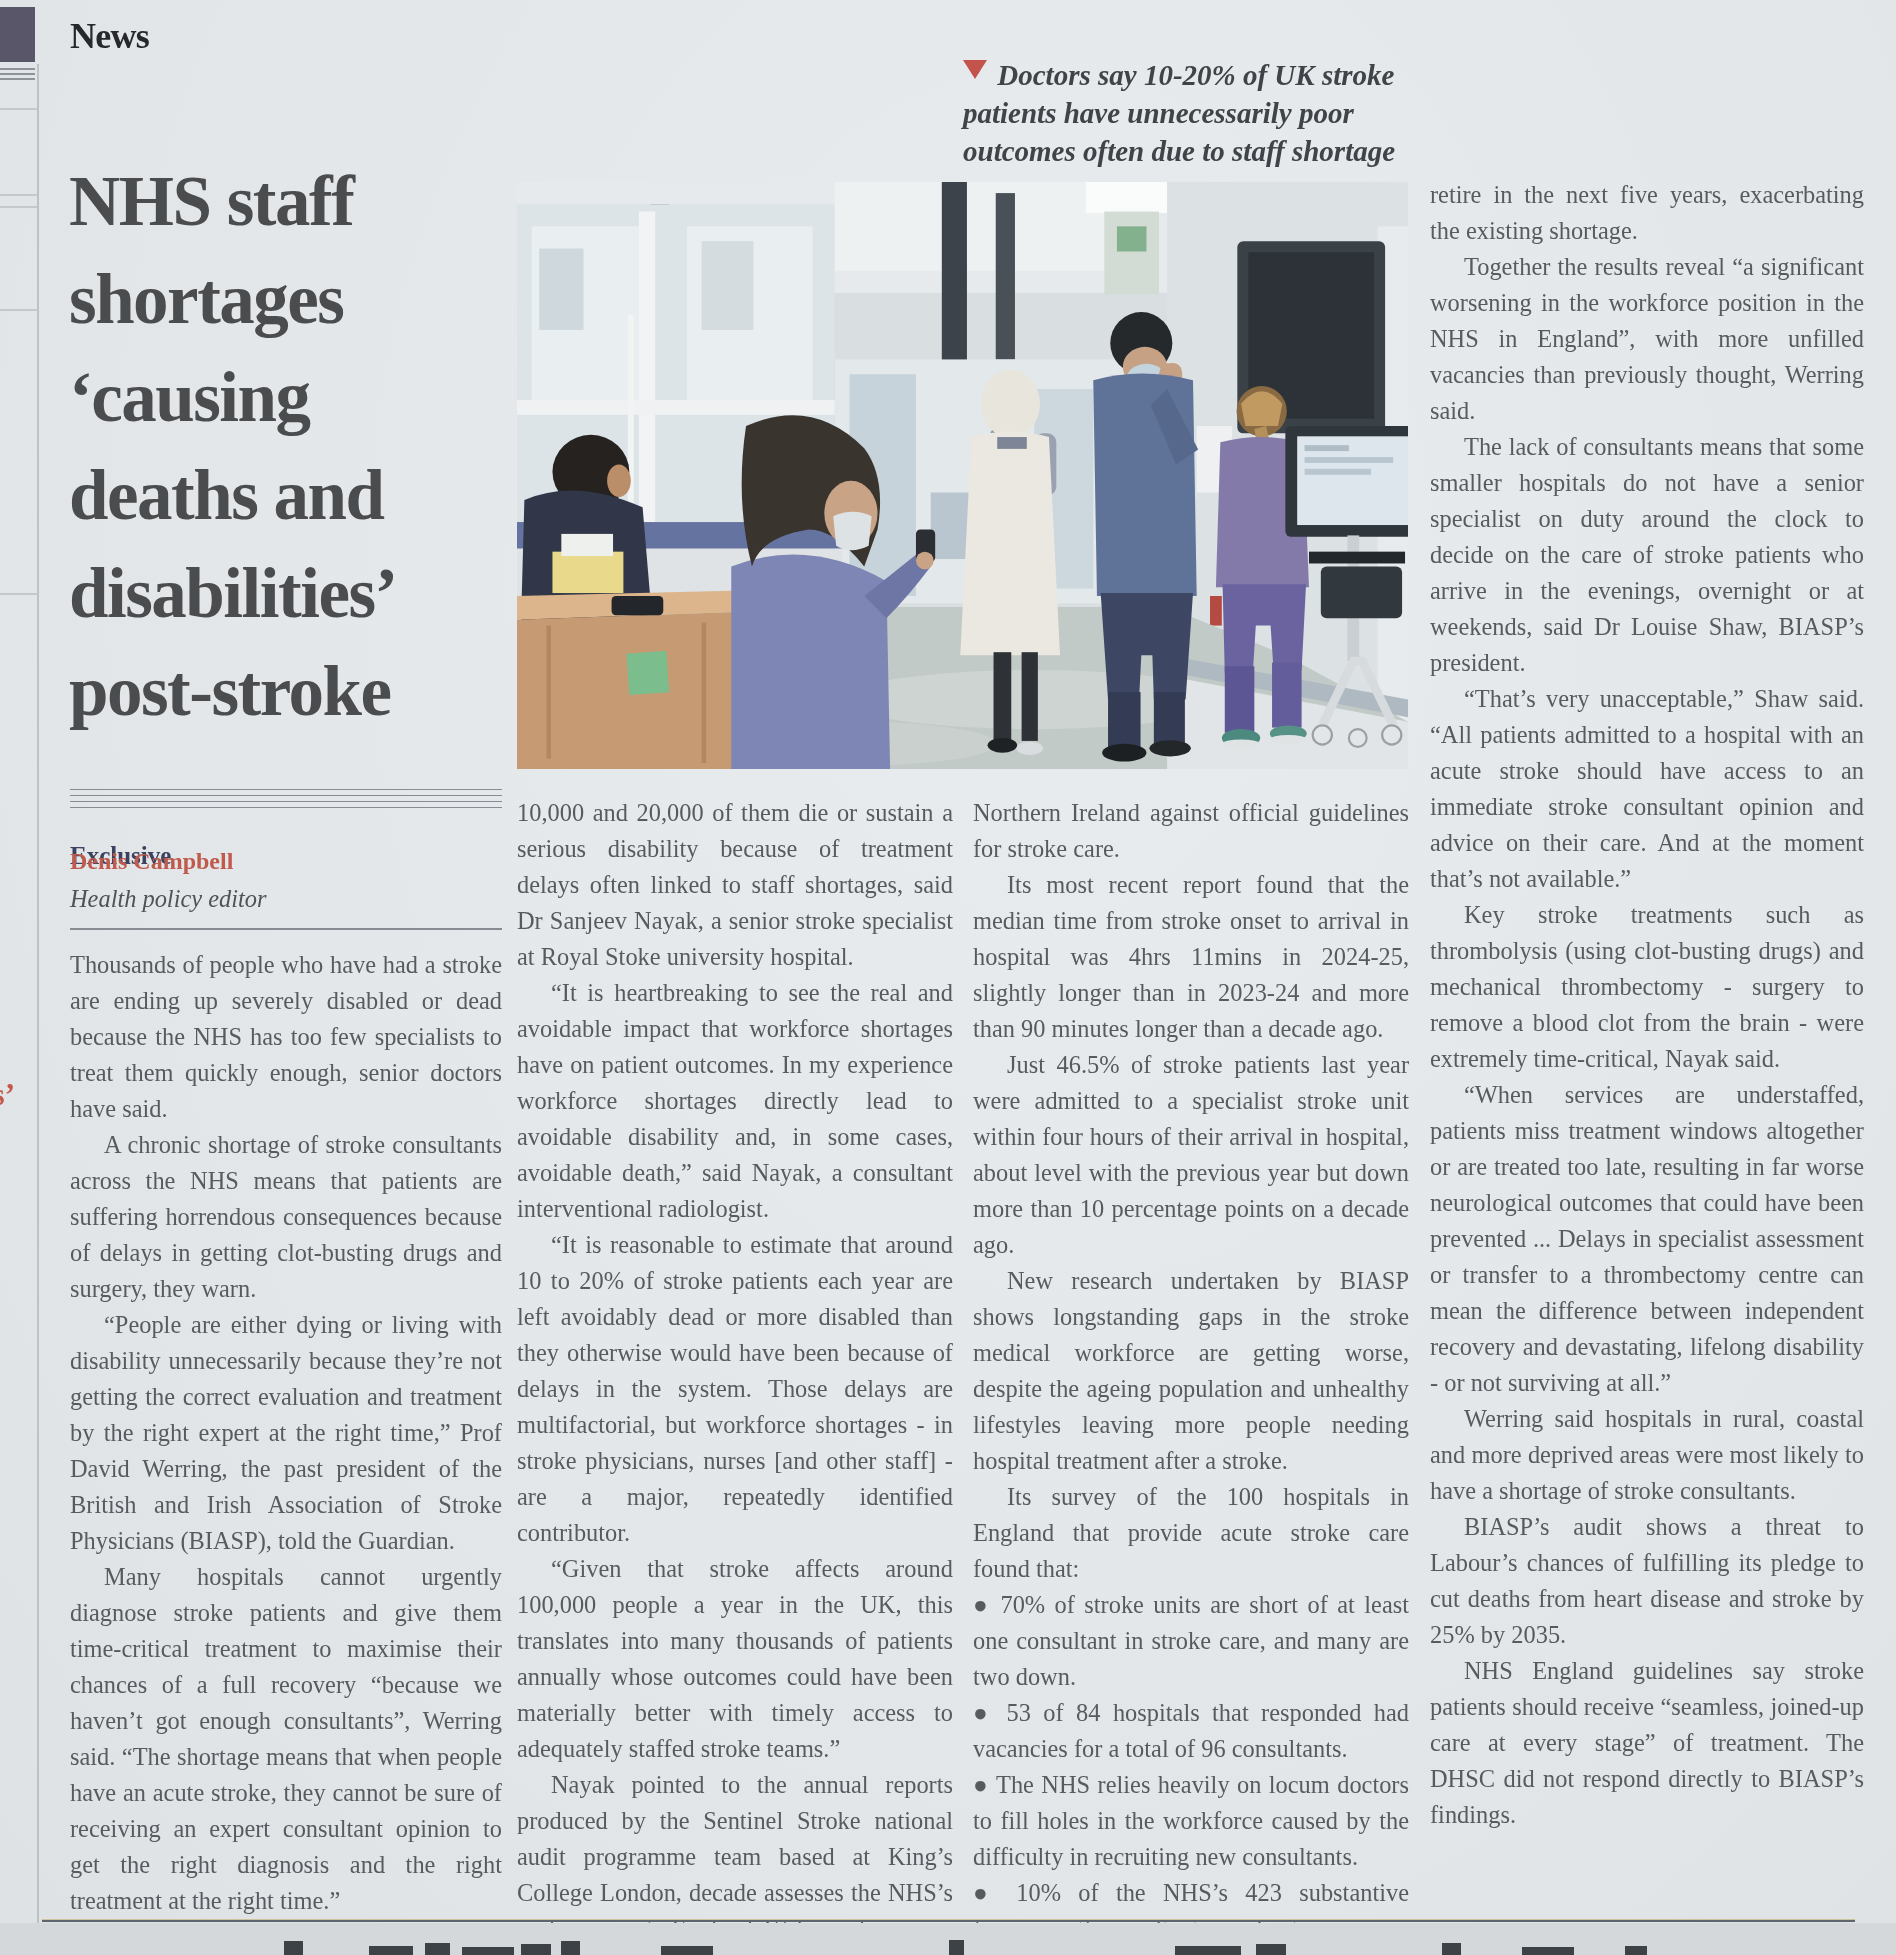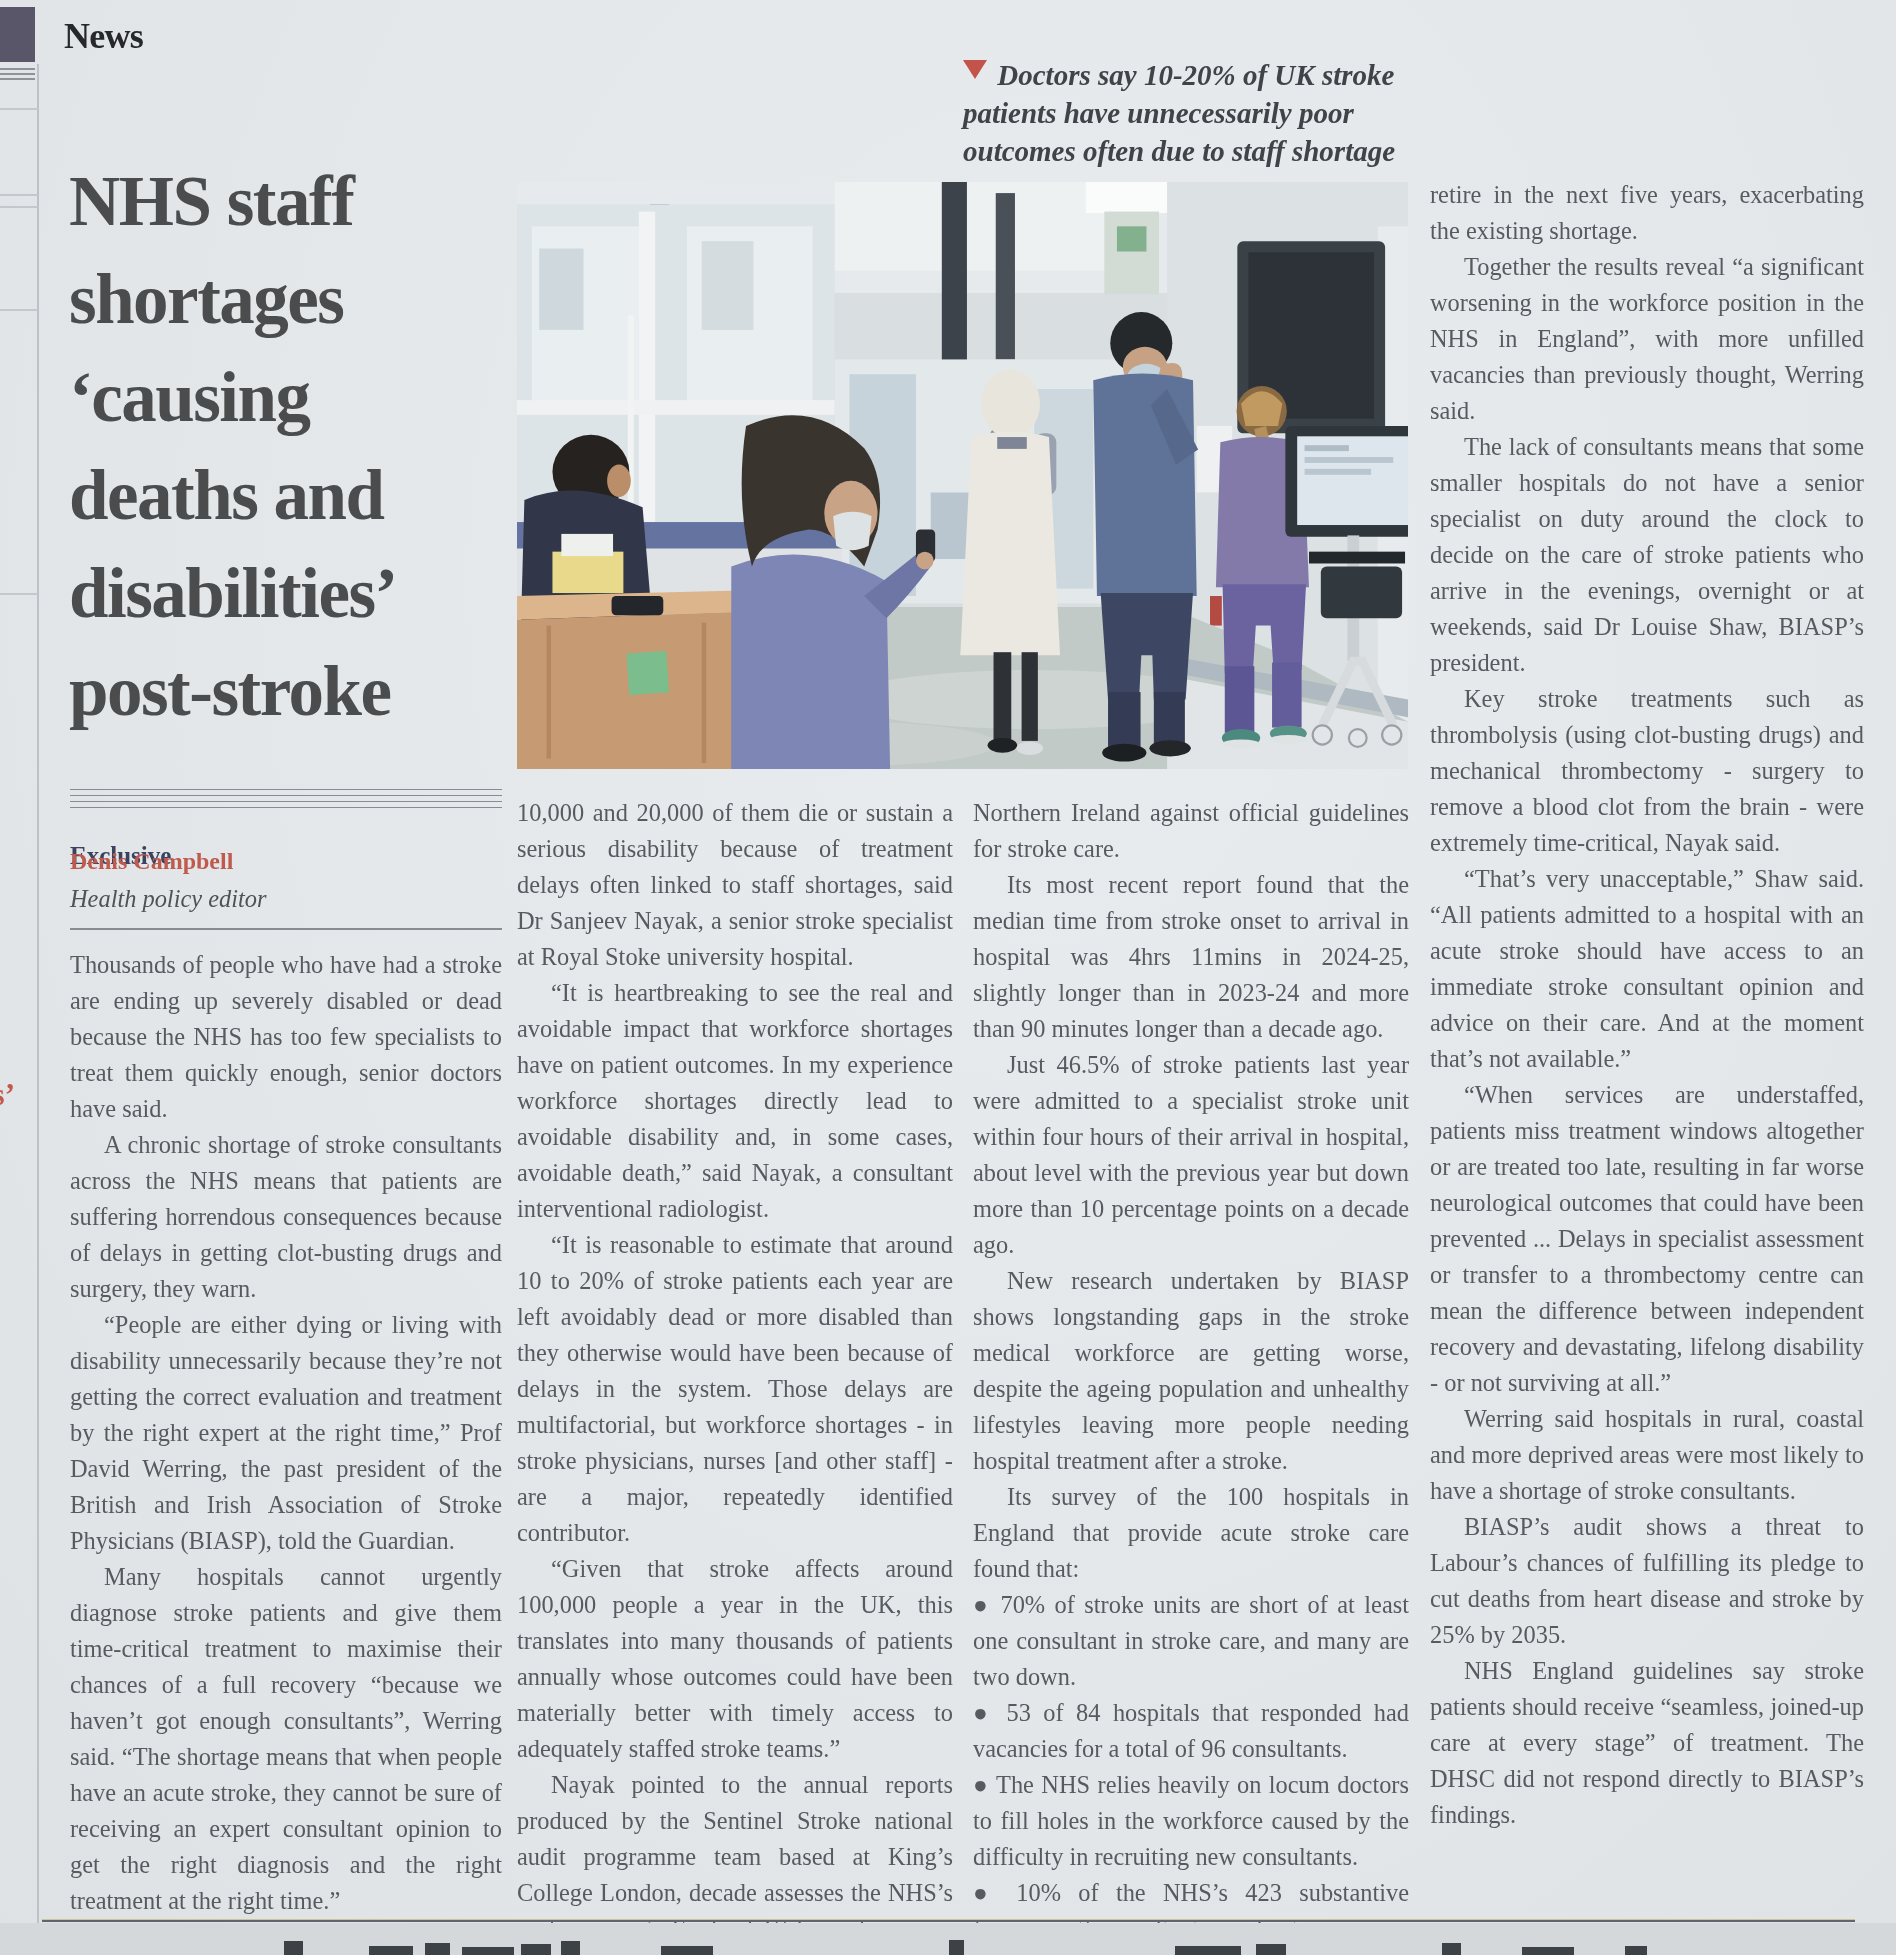--- a/index.html
+++ b/index.html
@@ -7,21 +7,21 @@
         background:radial-gradient(ellipse at 55% 30%, #e9ecee 0%, #e4e7e9 55%, #dee2e5 100%);
         font-family:"Liberation Serif","DejaVu Serif",serif;color:#565b60;}
   
   .corner-block{position:absolute;left:0;top:7.4px;width:35px;height:55px;background:#59566a;}
   .corner-lines{position:absolute;left:0;top:68px;width:35px;height:13.3px;
         background:repeating-linear-gradient(to bottom,#8d9399 0 1.5px,transparent 1.5px 5.2px);}
   .edge-vline{position:absolute;left:37px;top:64px;width:1.5px;height:1892px;background:#bdc2c6;}
   .edge-hline{position:absolute;left:0;width:38px;height:1.5px;background:#c3c8cc;}
   .edge-fragment{position:absolute;left:-7.4px;top:1077px;font-size:31px;font-weight:bold;color:#c4574b;}
   
-  .section-label{position:absolute;left:64px;top:14.8px;font-size:36px;font-weight:bold;
+  .section-label{position:absolute;left:70px;top:14.8px;font-size:36px;font-weight:bold;
         color:#26282c;letter-spacing:-0.7px;}
   
   .headline{position:absolute;left:69px;top:152px;width:458px;font-size:71px;line-height:98px;
         font-weight:bold;color:#4b4c4e;letter-spacing:-1.5px;}
   
   .byline-rules{position:absolute;left:70px;top:789px;width:432px;height:20.7px;
         background:repeating-linear-gradient(to bottom,#868c92 0 1.5px,transparent 1.5px 5.9px);}
   .byline-tag{position:absolute;left:70px;top:842px;font-size:25px;font-weight:bold;color:#3a4260;}
   .byline-author{position:absolute;left:70px;top:848px;font-size:24px;font-weight:bold;color:#bf5a4d;}
   .byline-role{position:absolute;left:70px;top:885px;font-size:24.4px;font-style:italic;color:#4e5356;}
@@ -247,22 +247,22 @@
       <p class="para indent">Its survey of the 100 hospitals in England that provide acute stroke care found that:</p>
       <p class="para bullet">● 70% of stroke units are short of at least one consultant in stroke care, and many are two down.</p>
       <p class="para bullet">● 53 of 84 hospitals that responded had vacancies for a total of 96 consultants.</p>
       <p class="para bullet">● The NHS relies heavily on locum doctors to fill holes in the workforce caused by the difficulty in recruiting new consultants.</p>
       <p class="para bullet">● 10% of the NHS’s 423 substantive (permanent) consultants are due to</p>
     </div>
   <div class="col col4">
       <p class="para">retire in the next five years, exacerbating the existing shortage.</p>
       <p class="para indent">Together the results reveal “a significant worsening in the workforce position in the NHS in England”, with more unfilled vacancies than previously thought, Werring said.</p>
       <p class="para indent">The lack of consultants means that some smaller hospitals do not have a senior specialist on duty around the clock to decide on the care of stroke patients who arrive in the evenings, overnight or at weekends, said Dr Louise Shaw, BIASP’s president.</p>
+      <p class="para indent">“That’s very unacceptable,” Shaw said. “All patients admitted to a hospital with an acute stroke should have access to an immediate stroke consultant opinion and advice on their care. And at the moment that’s not available.”</p>
       <p class="para indent">Key stroke treatments such as thrombolysis (using clot-busting drugs) and mechanical thrombectomy - surgery to remove a blood clot from the brain - were extremely time-critical, Nayak said.</p>
-      <p class="para indent">“That’s very unacceptable,” Shaw said. “All patients admitted to a hospital with an acute stroke should have access to an immediate stroke consultant opinion and advice on their care. And at the moment that’s not available.”</p>
       <p class="para indent">“When services are understaffed, patients miss treatment windows altogether or are treated too late, resulting in far worse neurological outcomes that could have been prevented ... Delays in specialist assessment or transfer to a thrombectomy centre can mean the difference between independent recovery and devastating, lifelong disability - or not surviving at all.”</p>
       <p class="para indent">Werring said hospitals in rural, coastal and more deprived areas were most likely to have a shortage of stroke consultants.</p>
       <p class="para indent">BIASP’s audit shows a threat to Labour’s chances of fulfilling its pledge to cut deaths from heart disease and stroke by 25% by 2035.</p>
       <p class="para indent">NHS England guidelines say stroke patients should receive “seamless, joined-up care at every stage” of treatment. The DHSC did not respond directly to BIASP’s findings.</p>
     </div>
 
   <div class="bottom-rule"></div>
   <div class="bottom-band">
     <div class="frag" style="left:284px;width:19px;height:16.3px"></div>
     <div class="frag" style="left:369px;width:44px;height:11.8px"></div>

